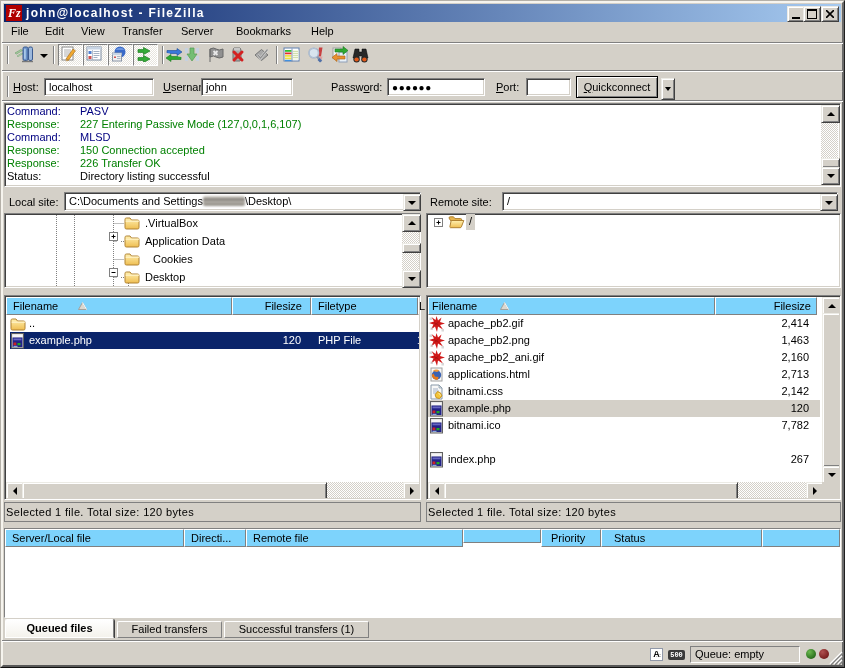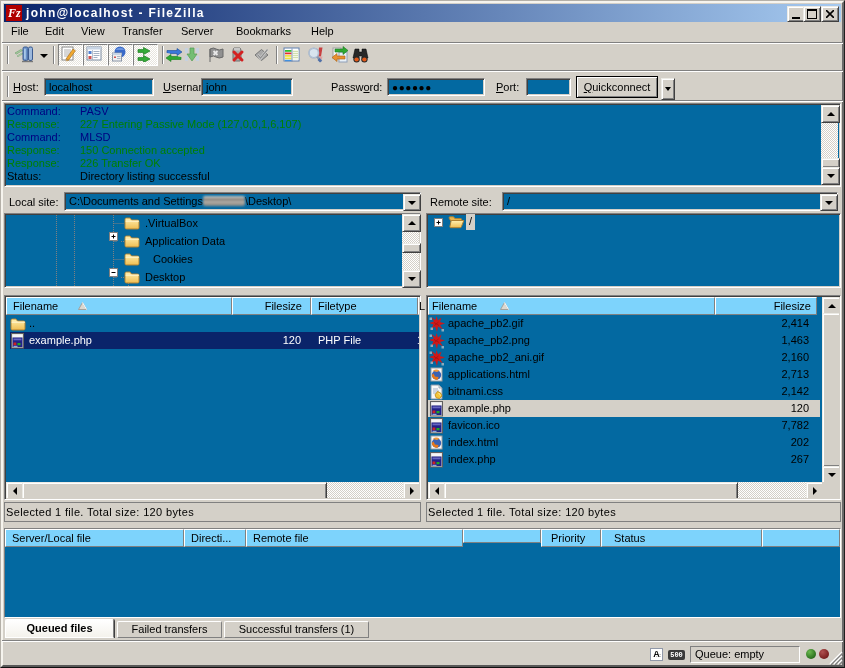--- a/index.html
+++ b/index.html
@@ -4,21 +4,21 @@
   svg{display:block}
   html,body{margin:0;padding:0}
   body{width:845px;height:668px;position:relative;overflow:hidden;
        background:#D4D0C8;font:11px "Liberation Sans",sans-serif;color:#000;}
   .ab{position:absolute}
   .sunk2{border:1px solid;border-color:#808080 #fff #fff #808080;
          box-shadow:inset 1px 1px 0 #404040, inset -1px -1px 0 #D4D0C8;}
   .sunk1{border:1px solid;border-color:#808080 #fff #fff #808080;}
   .dither{background:conic-gradient(#fff 25%, #D4D0C8 0 50%, #fff 0 75%, #D4D0C8 0) 0 0/2px 2px;}
   .ditherlite{background:conic-gradient(#fff 25%, #E7E4DD 0 50%, #fff 0 75%, #E7E4DD 0) 0 0/2px 2px;}
-  .white{background:#0369a1}
+  .white{background:#ffffff}
   .face{background:#D4D0C8}
   .etchH{border-top:1px solid #808080;border-bottom:1px solid #fff;height:0}
   .etchV{border-left:1px solid #808080;border-right:1px solid #fff;width:0}
   .tri-up{width:0;height:0;border:4px solid transparent;border-top:none;border-bottom:4px solid #000}
   .tri-dn{width:0;height:0;border:4px solid transparent;border-bottom:none;border-top:4px solid #000}
   .tri-lf{width:0;height:0;border:4px solid transparent;border-left:none;border-right:4px solid #000}
   .tri-rt{width:0;height:0;border:4px solid transparent;border-right:none;border-left:4px solid #000}
   .sb{background:#D4D0C8;border:1px solid;border-color:#ECEBE5 #404040 #404040 #ECEBE5;
       box-shadow:inset 1px 1px 0 #fff, inset -1px -1px 0 #808080;
       display:flex;align-items:center;justify-content:center}
@@ -412,29 +412,22 @@
       <svg class="ab" style="left:1px;top:1px" width="15" height="16">
         <use href="#phpicon"></use>
       </svg>
       <span class="ab" style="left:20px">example.php</span>
       <span class="ab" style="left:287px;width:94px;text-align:right">120</span>
     </div>
   <div class="ab row" style="left:0;top:120px;width:389px">
       <svg class="ab" style="left:1px;top:1px" width="15" height="16">
         <use href="#phpicon"></use>
       </svg>
-      <span class="ab" style="left:20px">favicon.ico</span>
+      <span class="ab" style="left:20px">bitnami.ico</span>
       <span class="ab" style="left:287px;width:94px;text-align:right">7,782</span>
-    </div>
-  <div class="ab row" style="left:0;top:137px;width:389px">
-      <svg class="ab" style="left:1px;top:1px" width="15" height="15">
-        <use href="#fficon"></use>
-      </svg>
-      <span class="ab" style="left:20px">index.html</span>
-      <span class="ab" style="left:287px;width:94px;text-align:right">202</span>
     </div>
   <div class="ab row" style="left:0;top:154px;width:389px">
       <svg class="ab" style="left:1px;top:1px" width="15" height="16">
         <use href="#phpicon"></use>
       </svg>
       <span class="ab" style="left:20px">index.php</span>
       <span class="ab" style="left:287px;width:94px;text-align:right">267</span>
     </div>
 
   <div class="ab sb" style="left:394px;top:0;width:17px;height:16px">

